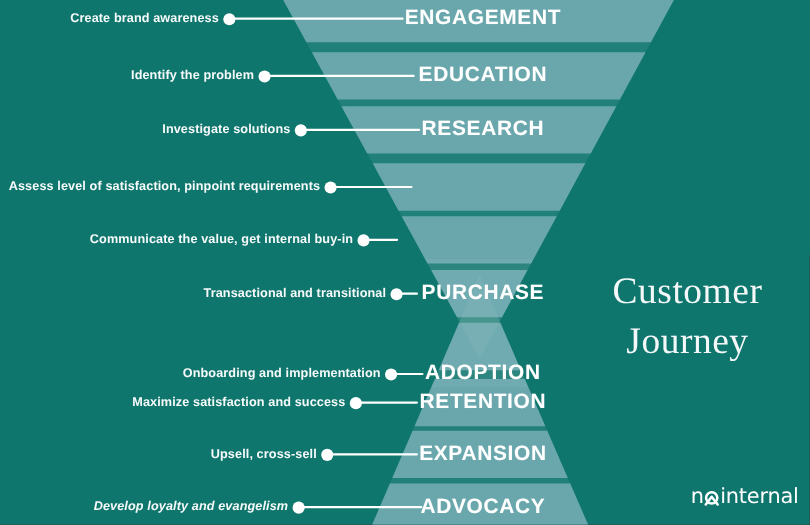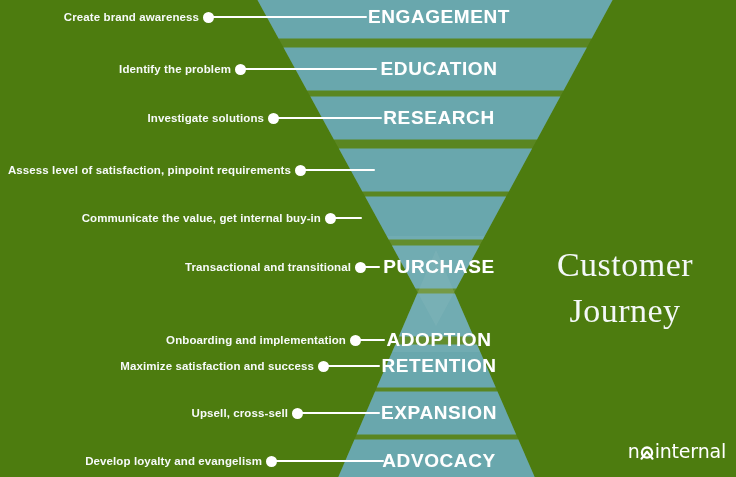--- a/index.html
+++ b/index.html
@@ -37,21 +37,21 @@
     position:absolute;right:10px;top:441px;height:20px;
     color:#ffffff;font-family:"DejaVu Sans", sans-serif;
     font-size:19px;font-weight:normal;letter-spacing:-0.2px;
     display:flex;align-items:center;
   }
   #logo svg{margin:2px 0.5px 0 0.5px;}
 </style>
 </head>
 <body>
 
-<div id="stage-wrap" style="background: #4d7c0f;">
+<div id="stage-wrap" style="background: #0f766e;">
 
   <svg id="funnel-svg" width="736" height="477" viewBox="0 0 736 477">
       <polygon points="252,-10 618,-10 436,326" fill="rgba(255,255,255,0.08)"></polygon>
       <polygon points="436,250 334,487 539,487" fill="rgba(255,255,255,0.08)"></polygon>
       <polygon points="255.01190476190476,-4.5 615.0208333333334,-4.5 591.7291666666666,38.5 278.5595238095238,38.5" fill="#69a7ad"></polygon>
       <polygon points="283.48809523809524,47.5 586.8541666666666,47.5 563.5625,90.5 307.0357142857143,90.5" fill="#69a7ad"></polygon>
       <polygon points="310.32142857142856,96.5 560.3125,96.5 537.0208333333334,139.5 333.8690476190476,139.5" fill="#69a7ad"></polygon>
       <polygon points="338.79761904761904,148.5 532.1458333333334,148.5 508.8541666666667,191.5 362.3452380952381,191.5" fill="#69a7ad"></polygon>
       <polygon points="365.08333333333337,196.5 506.1458333333333,196.5 482.85416666666663,239.5 388.6309523809524,239.5" fill="#69a7ad"></polygon>
       <polygon points="391.91666666666663,245.5 479.6041666666667,245.5 456.3125,288.5 415.46428571428567,288.5" fill="#69a7ad"></polygon>
@@ -115,21 +115,21 @@
         <span class="leader-dot" style="left: 317.5px;"></span>
         <span class="stage-label" style="left: 439px;">RETENTION</span>
       </div>
       <div class="row" style="top: 402px;">
         <span class="desc" style="right: 448px;">Upsell, cross-sell</span>
         <span class="leader-line" style="left: 297px; width: 83px;"></span>
         <span class="leader-dot" style="left: 291.5px;"></span>
         <span class="stage-label" style="left: 439px;">EXPANSION</span>
       </div>
       <div class="row" style="top: 450px;">
-        <span class="desc" style="right: 474px;">Develop loyalty and evangelism</span>
+        <span class="desc" style="right: 474px; font-style: italic;">Develop loyalty and evangelism</span>
         <span class="leader-line" style="left: 271px; width: 113px;"></span>
         <span class="leader-dot" style="left: 265.5px;"></span>
         <span class="stage-label" style="left: 439px;">ADVOCACY</span>
       </div>
     </div>
 
   <div id="title">
     <div>Customer</div>
     <div>Journey</div>
   </div>

